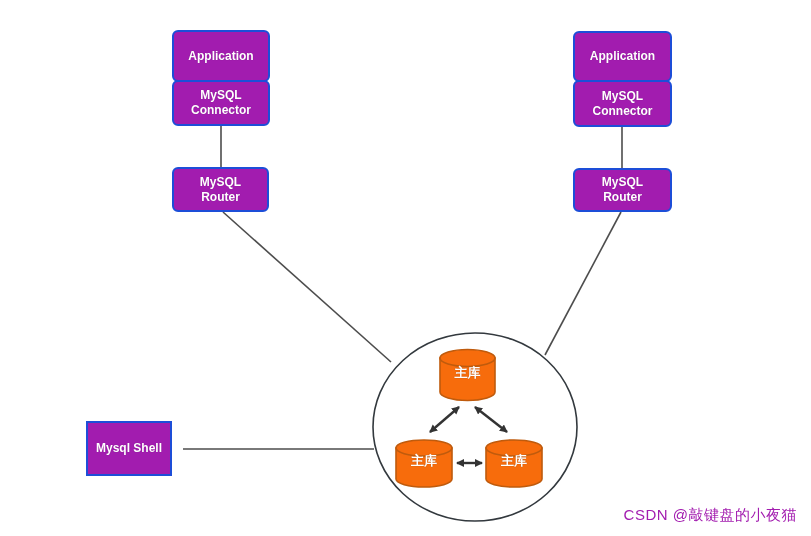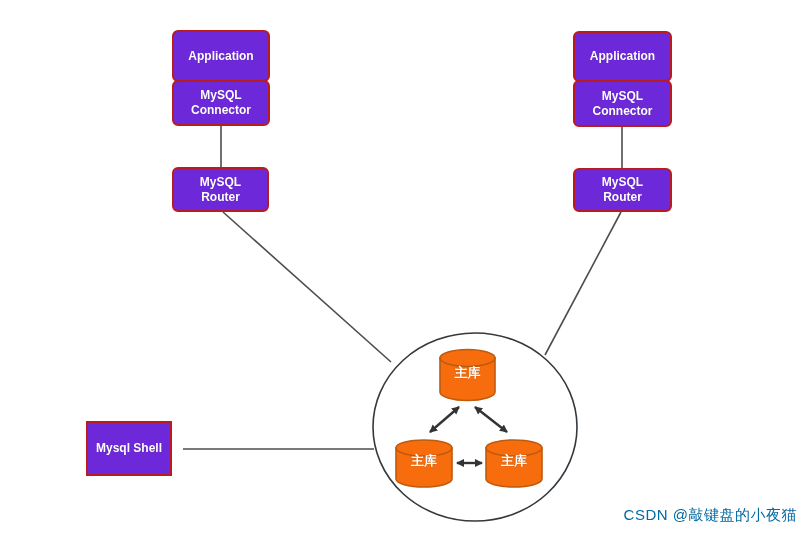--- a/index.html
+++ b/index.html
@@ -9,22 +9,22 @@
     background: #ffffff;
     font-family: "Liberation Sans", "DejaVu Sans", sans-serif;
     overflow: hidden;
   }
   #stage { position: absolute; inset: 0; width: 811px; height: 536px; }
   svg.layer { position: absolute; left: 0; top: 0; }
 
   .node {
     position: absolute;
     box-sizing: border-box;
-    background: #6d28d9;
-    border: 2px solid #b91c1c;
+    background: #a21caf;
+    border: 2px solid #1d4ed8;
     color: #ffffff;
     font-weight: bold;
     font-size: 12px;
     line-height: 1.25;
     display: flex;
     align-items: center;
     justify-content: center;
     text-align: center;
     white-space: pre-line;
     text-shadow: 0 0 1px rgba(0,0,0,0.25);
@@ -50,21 +50,21 @@
   }
   .db-label-top          { left: 440px; top: 364px; width: 55px; }
   .db-label-bottom-left  { left: 396px; top: 452px; width: 56px; }
   .db-label-bottom-right { left: 486px; top: 452px; width: 56px; }
 
   .watermark {
     position: absolute;
     right: 14px;
     top: 506px;
     font-size: 15px;
-    color: #0369a1;
+    color: #a21caf;
     letter-spacing: 0.5px;
   }
 </style>
 </head>
 <body>
 
 <div id="stage">
 
   <svg class="layer" width="811" height="536" viewBox="0 0 811 536">
     <defs>

